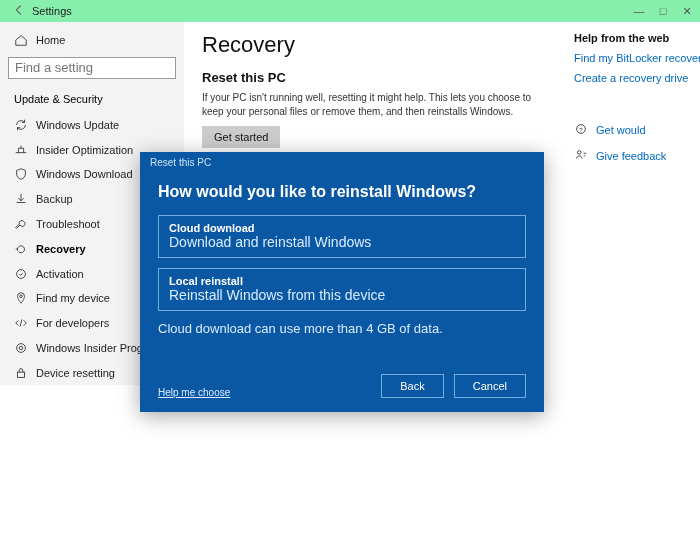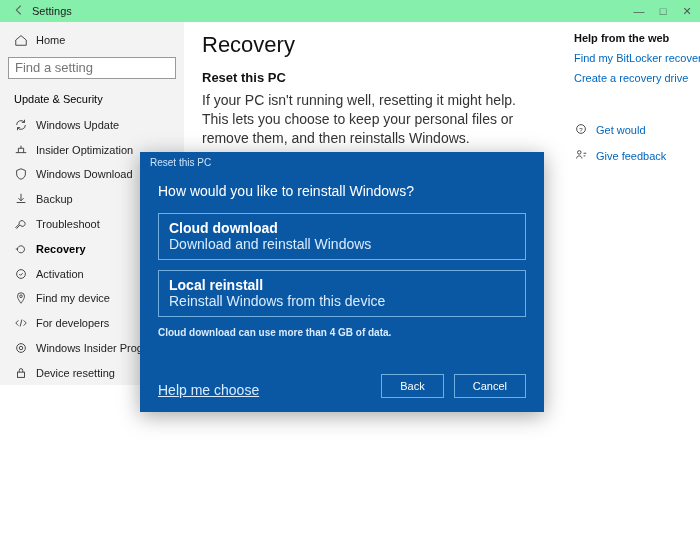--- a/index.html
+++ b/index.html
@@ -14,39 +14,39 @@
   .sb-row { display:flex; align-items:center; gap:8px; height:30px; padding:0 8px; font-size:11px; color:#222; cursor:pointer; }
   .sb-row.selected { font-weight:600; color:#000; }
   .sb-row .ic { width:14px; height:14px; display:inline-flex; align-items:center; justify-content:center; color:#333; }
   .search { margin:4px 2px 8px 2px; height:26px; display:flex; align-items:center; border:1px solid #999; background:#fff; }
   .search input { flex:1; border:none; outline:none; font-size:13px; padding:0 6px; background:transparent; }
   .search .ic { width:22px; text-align:center; color:#666; }
   .sb-heading { font-size:11px; font-weight:400; padding:6px 8px 8px 8px; color:#000; }
   .content { flex:1; background:#fff; padding: 10px 18px 0 18px; position:relative; }
   h1 { font-size:22px; font-weight:400; color:#111; margin-bottom:12px; }
   h2 { font-size:13px; font-weight:600; color:#111; margin-bottom:6px; }
-  .desc { font-size:14px; color:#333; max-width:330px; line-height:1.35; margin-bottom:8px; }
+  .desc { font-size:10px; color:#333; max-width:330px; line-height:1.35; margin-bottom:8px; }
   .btn-grey { display:inline-block; background:#ccc; border:none; padding:5px 12px; font-size:11px; color:#111; cursor:pointer; }
   .right-col { position:absolute; left:390px; top:10px; width:160px; font-size:11px; }
   .right-col h3 { font-size:11px; font-weight:600; color:#111; margin-bottom:8px; }
   .link { color:#0067c0; font-size:11px; margin-bottom:8px; display:block; cursor:pointer; }
   .help-row { display:flex; align-items:center; gap:8px; margin-top:10px; color:#0067c0; font-size:11px; cursor:pointer;}
   .help-row .ic { color:#333; width:14px; }
 
   
   .modal { position:absolute; left:140px; top:152px; width:404px; height:260px; background:#0a57a4; color:#fff; box-shadow:0 4px 20px rgba(0,0,0,.35); display:flex; flex-direction:column; }
   .modal-title { background:#0a57a4; font-size:10px; padding:5px 10px; color:#cfe4f8; }
   .modal-body { padding: 6px 18px 10px 18px; flex:1; display:flex; flex-direction:column; }
-  .modal h2.q { font-size:14px; font-weight:400; color:#fff; margin:4px 0 14px 0; }
+  .modal h2.q { font-size:16px; font-weight:700; color:#fff; margin:4px 0 14px 0; }
   .opt { border:1px solid #6faedf; padding:6px 10px 7px 10px; margin-bottom:10px; cursor:pointer; }
-  .opt .t { font-size:14px; font-weight:600; }
+  .opt .t { font-size:11px; font-weight:600; }
   .opt .d { font-size:14px; color:#d8ecff; }
-  .note { font-size:10px; color:#d8ecff;font-weight:bold; }
+  .note { font-size:13px; color:#d8ecff; }
   .modal-footer { display:flex; justify-content:space-between; align-items:flex-end; padding: 0 18px 14px 18px; }
-  .modal-footer .hc { font-size:14px; color:#d8ecff; text-decoration:underline; cursor:pointer; }
+  .modal-footer .hc { font-size:10px; color:#d8ecff; text-decoration:underline; cursor:pointer; }
   .modal-footer .buttons { display:flex; gap:10px; }
   .mbtn { border:1px solid #6faedf; background:transparent; color:#fff; font-size:11px; padding:5px 18px; cursor:pointer; }
   svg { width:14px; height:14px; }
 </style>
 </head>
 <body>
 
 <div class="window">
   <div class="titlebar">
     <div class="titlebar-left">

